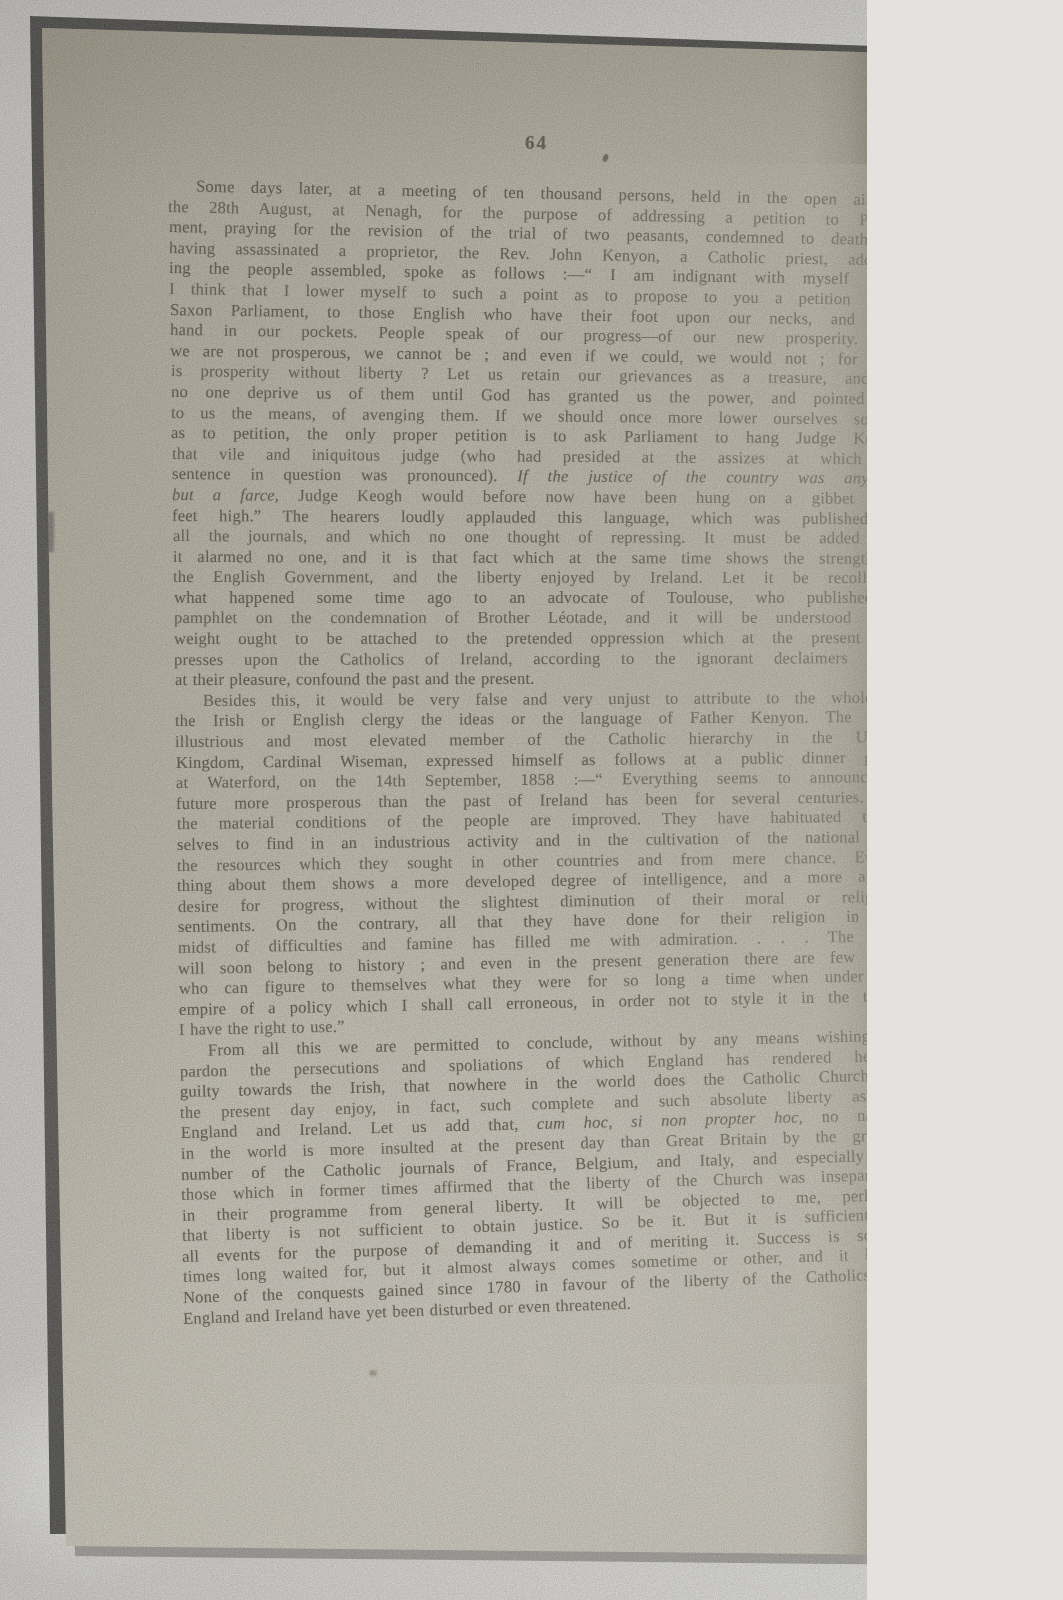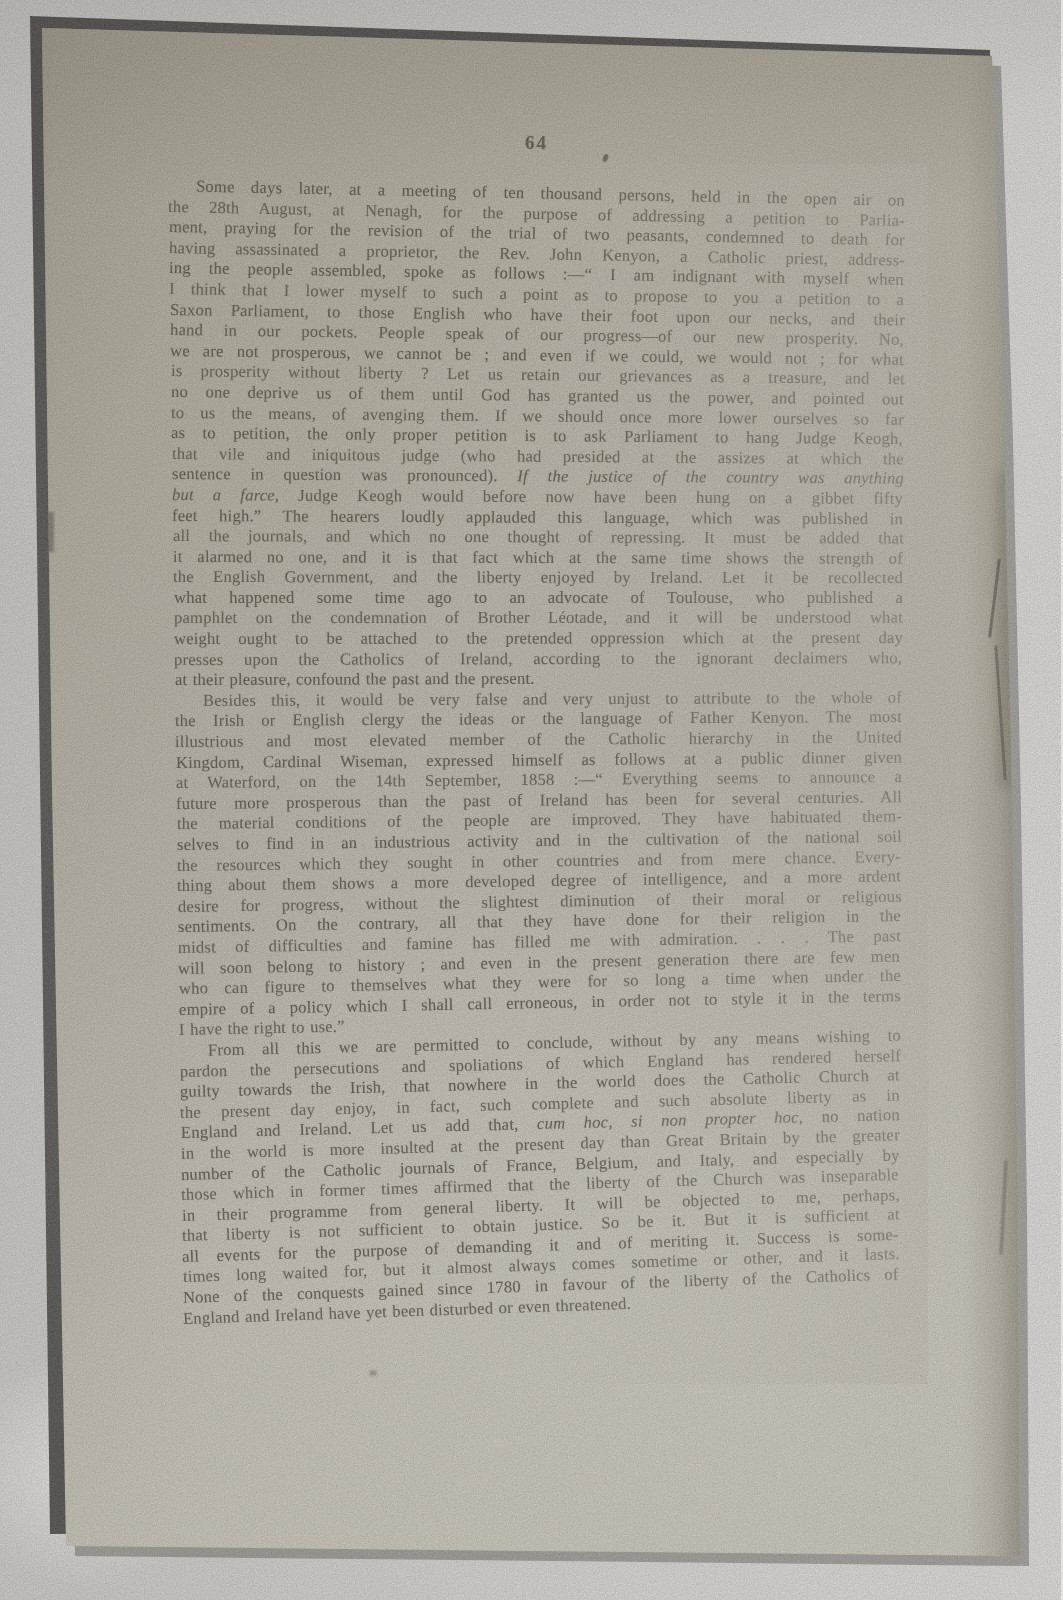--- a/index.html
+++ b/index.html
@@ -1,16 +1,16 @@
 <!DOCTYPE html>
 <html><head>
 <meta charset="utf-8">
 <style>
   html,body{margin:0;padding:0;background:#e4e2de;}
-  .photo{position:relative;width:1061px;height:1600px;overflow:hidden;
+  .photo{position:relative;width:867px;height:1600px;overflow:hidden;
     background:linear-gradient(100deg,#d4d2cf 0%,#dbd9d6 28%,#e9e7e4 68%,#efeeec 100%);
     font-family:"Liberation Serif","DejaVu Serif",serif;}
   .backdrop-highlight{position:absolute;left:-120px;top:1300px;width:420px;height:340px;
     background:radial-gradient(closest-side,rgba(251,250,247,0.95),rgba(251,250,247,0) 70%);
     filter:blur(6px);}
   .backdrop-shade-top{position:absolute;left:0;top:0;width:100%;height:120px;
     background:linear-gradient(to bottom,rgba(160,158,152,0.20),rgba(160,158,152,0));}
   .book-cover{position:absolute;inset:0;
     clip-path:polygon(30px 16px,990px 50px,1006px 1528px,50px 1534px);
     background:linear-gradient(to bottom,#403f3d,#4c4b48 30%,#514f4c 70%,#454442);}

